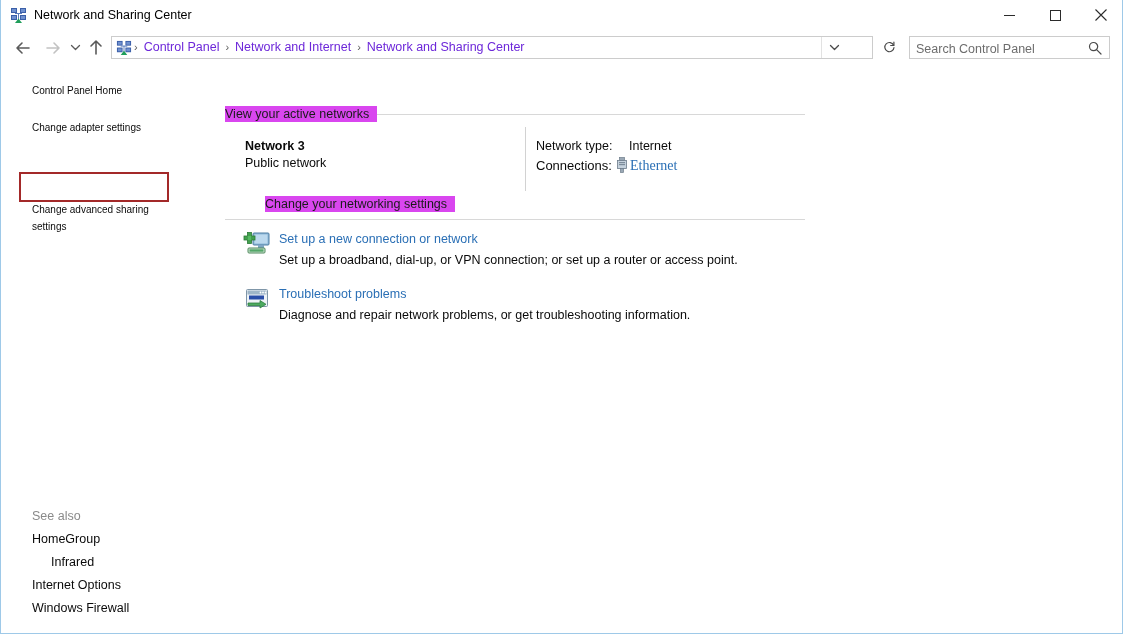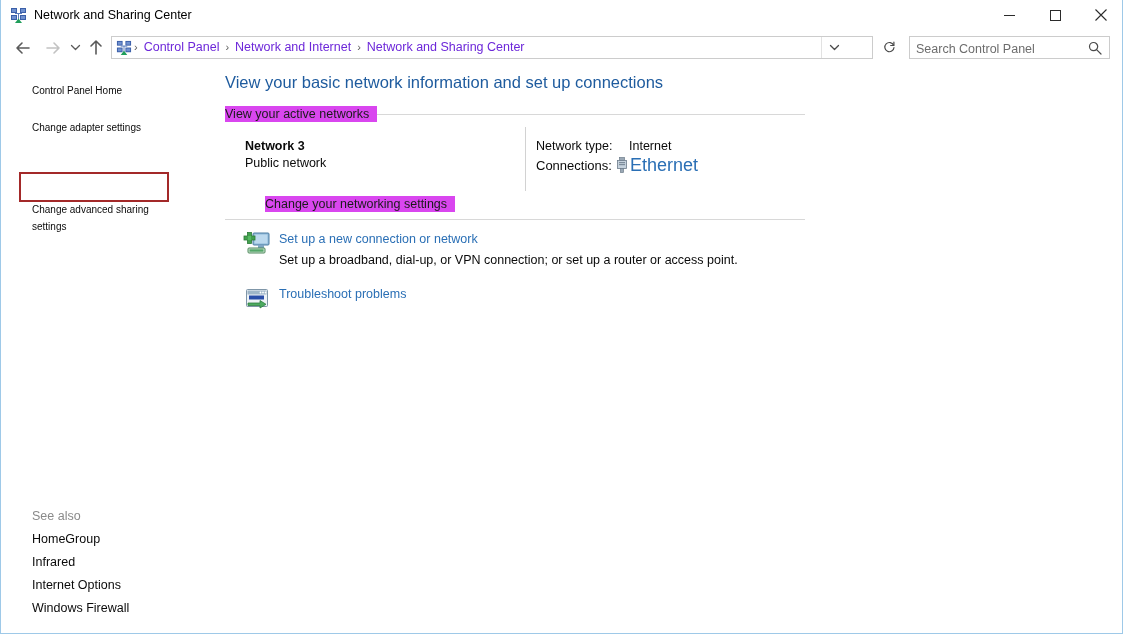--- a/index.html
+++ b/index.html
@@ -305,25 +305,26 @@
     white-space: nowrap;
   }
   #conn-icon {
     position: absolute;
     left: 393px; top: 93px;
     width: 12px; height: 16px;
   }
   #conn-link {
     position: absolute;
     left: 407px; top: 93px;
-    font-size: 18px;
+    font-size: 14px;
     color: #2a6fb5;
     line-height: 17px;
     white-space: nowrap;
     cursor: default;
+    font-family: Liberation Serif, serif;
   }
 
   
   .task-icon {
     position: absolute;
     left: 19px;
     width: 30px; height: 28px;
   }
   .task-link {
     position: absolute;
@@ -467,28 +468,27 @@
 
       <div class="side-link" id="side-adapter">Change adapter settings</div>
 
       <div id="highlight-box"></div>
 
       <div class="side-link" id="side-advanced">Change advanced sharing settings</div>
 
       <div id="see-also-label">See also</div>
 
       <div class="seealso-link" style="top:467px;">HomeGroup</div>
-      <div class="seealso-link" style="top:490px;">Infrared</div>
+      <div class="seealso-link" style="top:490px;margin-left:19px;">Infrared</div>
       <div class="seealso-link" style="top:513px;">Internet Options</div>
       <div class="seealso-link" style="top:536px;">Windows Firewall</div>
     </div>
 
     <div id="main">
 
-      <div id="main-heading">View your basic network information and set up connections</div>
 
       <div class="section-head" id="sec1-head">View your active networks</div>
       <div class="section-rule" id="sec1-rule"></div>
 
       <div id="net-name">Network  3</div>
       <div id="net-type">Public network</div>
 
       <div id="net-divider"></div>
 
       <div id="access-label">Network type:</div>
@@ -530,16 +530,17 @@
           <rect x="4.5" y="3.5" width="21" height="17" rx="1" fill="#eef3f7" stroke="#7f96a8" stroke-width="1"></rect>
           <rect x="5.5" y="4.5" width="19" height="4" fill="#9fb6c8"></rect>
           <rect x="7" y="9.5" width="15" height="4" fill="#2a4ea8"></rect>
           <circle cx="18.5" cy="6.5" r="0.9" fill="#ffffff"></circle>
           <circle cx="21" cy="6.5" r="0.9" fill="#ffffff"></circle>
           <circle cx="23.5" cy="6.5" r="0.9" fill="#ffffff"></circle>
           <path d="M6 17 L18 17 L18 14.5 L24 18.3 L18 22 L18 19.5 L6 19.5 Z" fill="#4cab60" stroke="#2f7d40" stroke-width="0.8"></path>
         </svg>
       </span>
       <div class="task-link" id="task2-link">Troubleshoot problems</div>
+      <div class="task-desc" id="task2-desc">Diagnose and repair network problems, or get troubleshooting information.</div>
 
     </div>
   </div>
 </div>
 
 </body></html>

